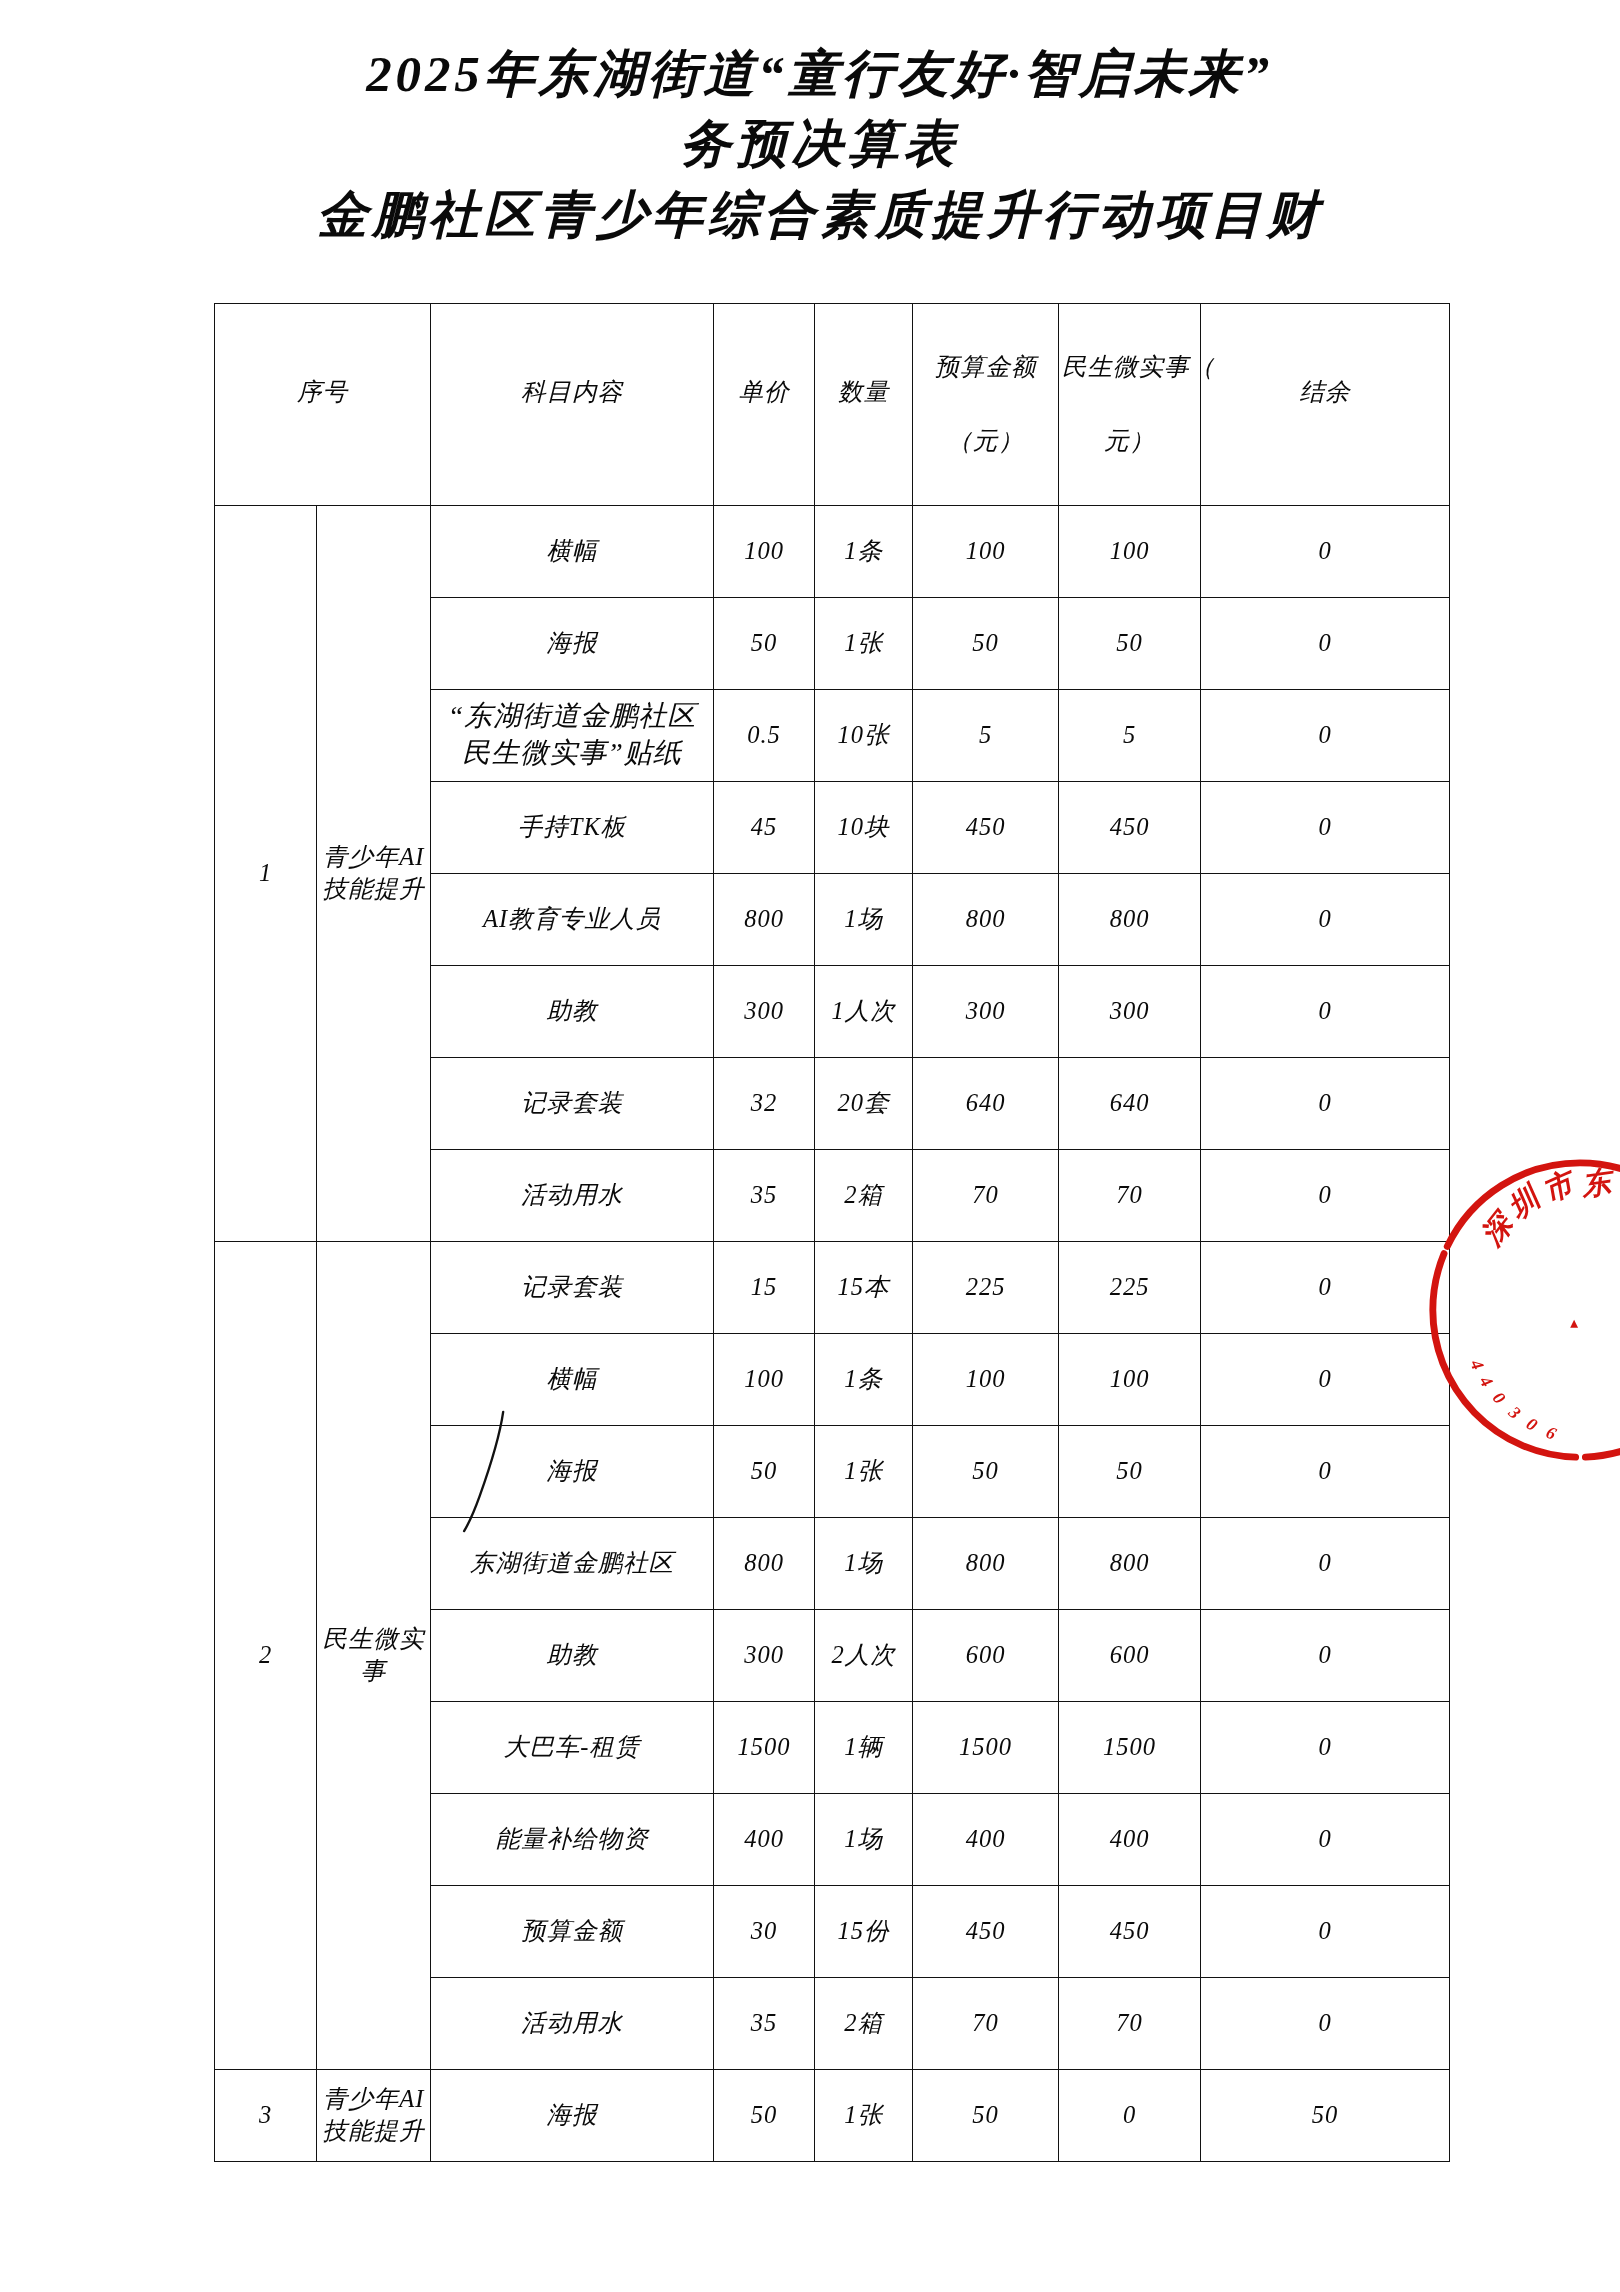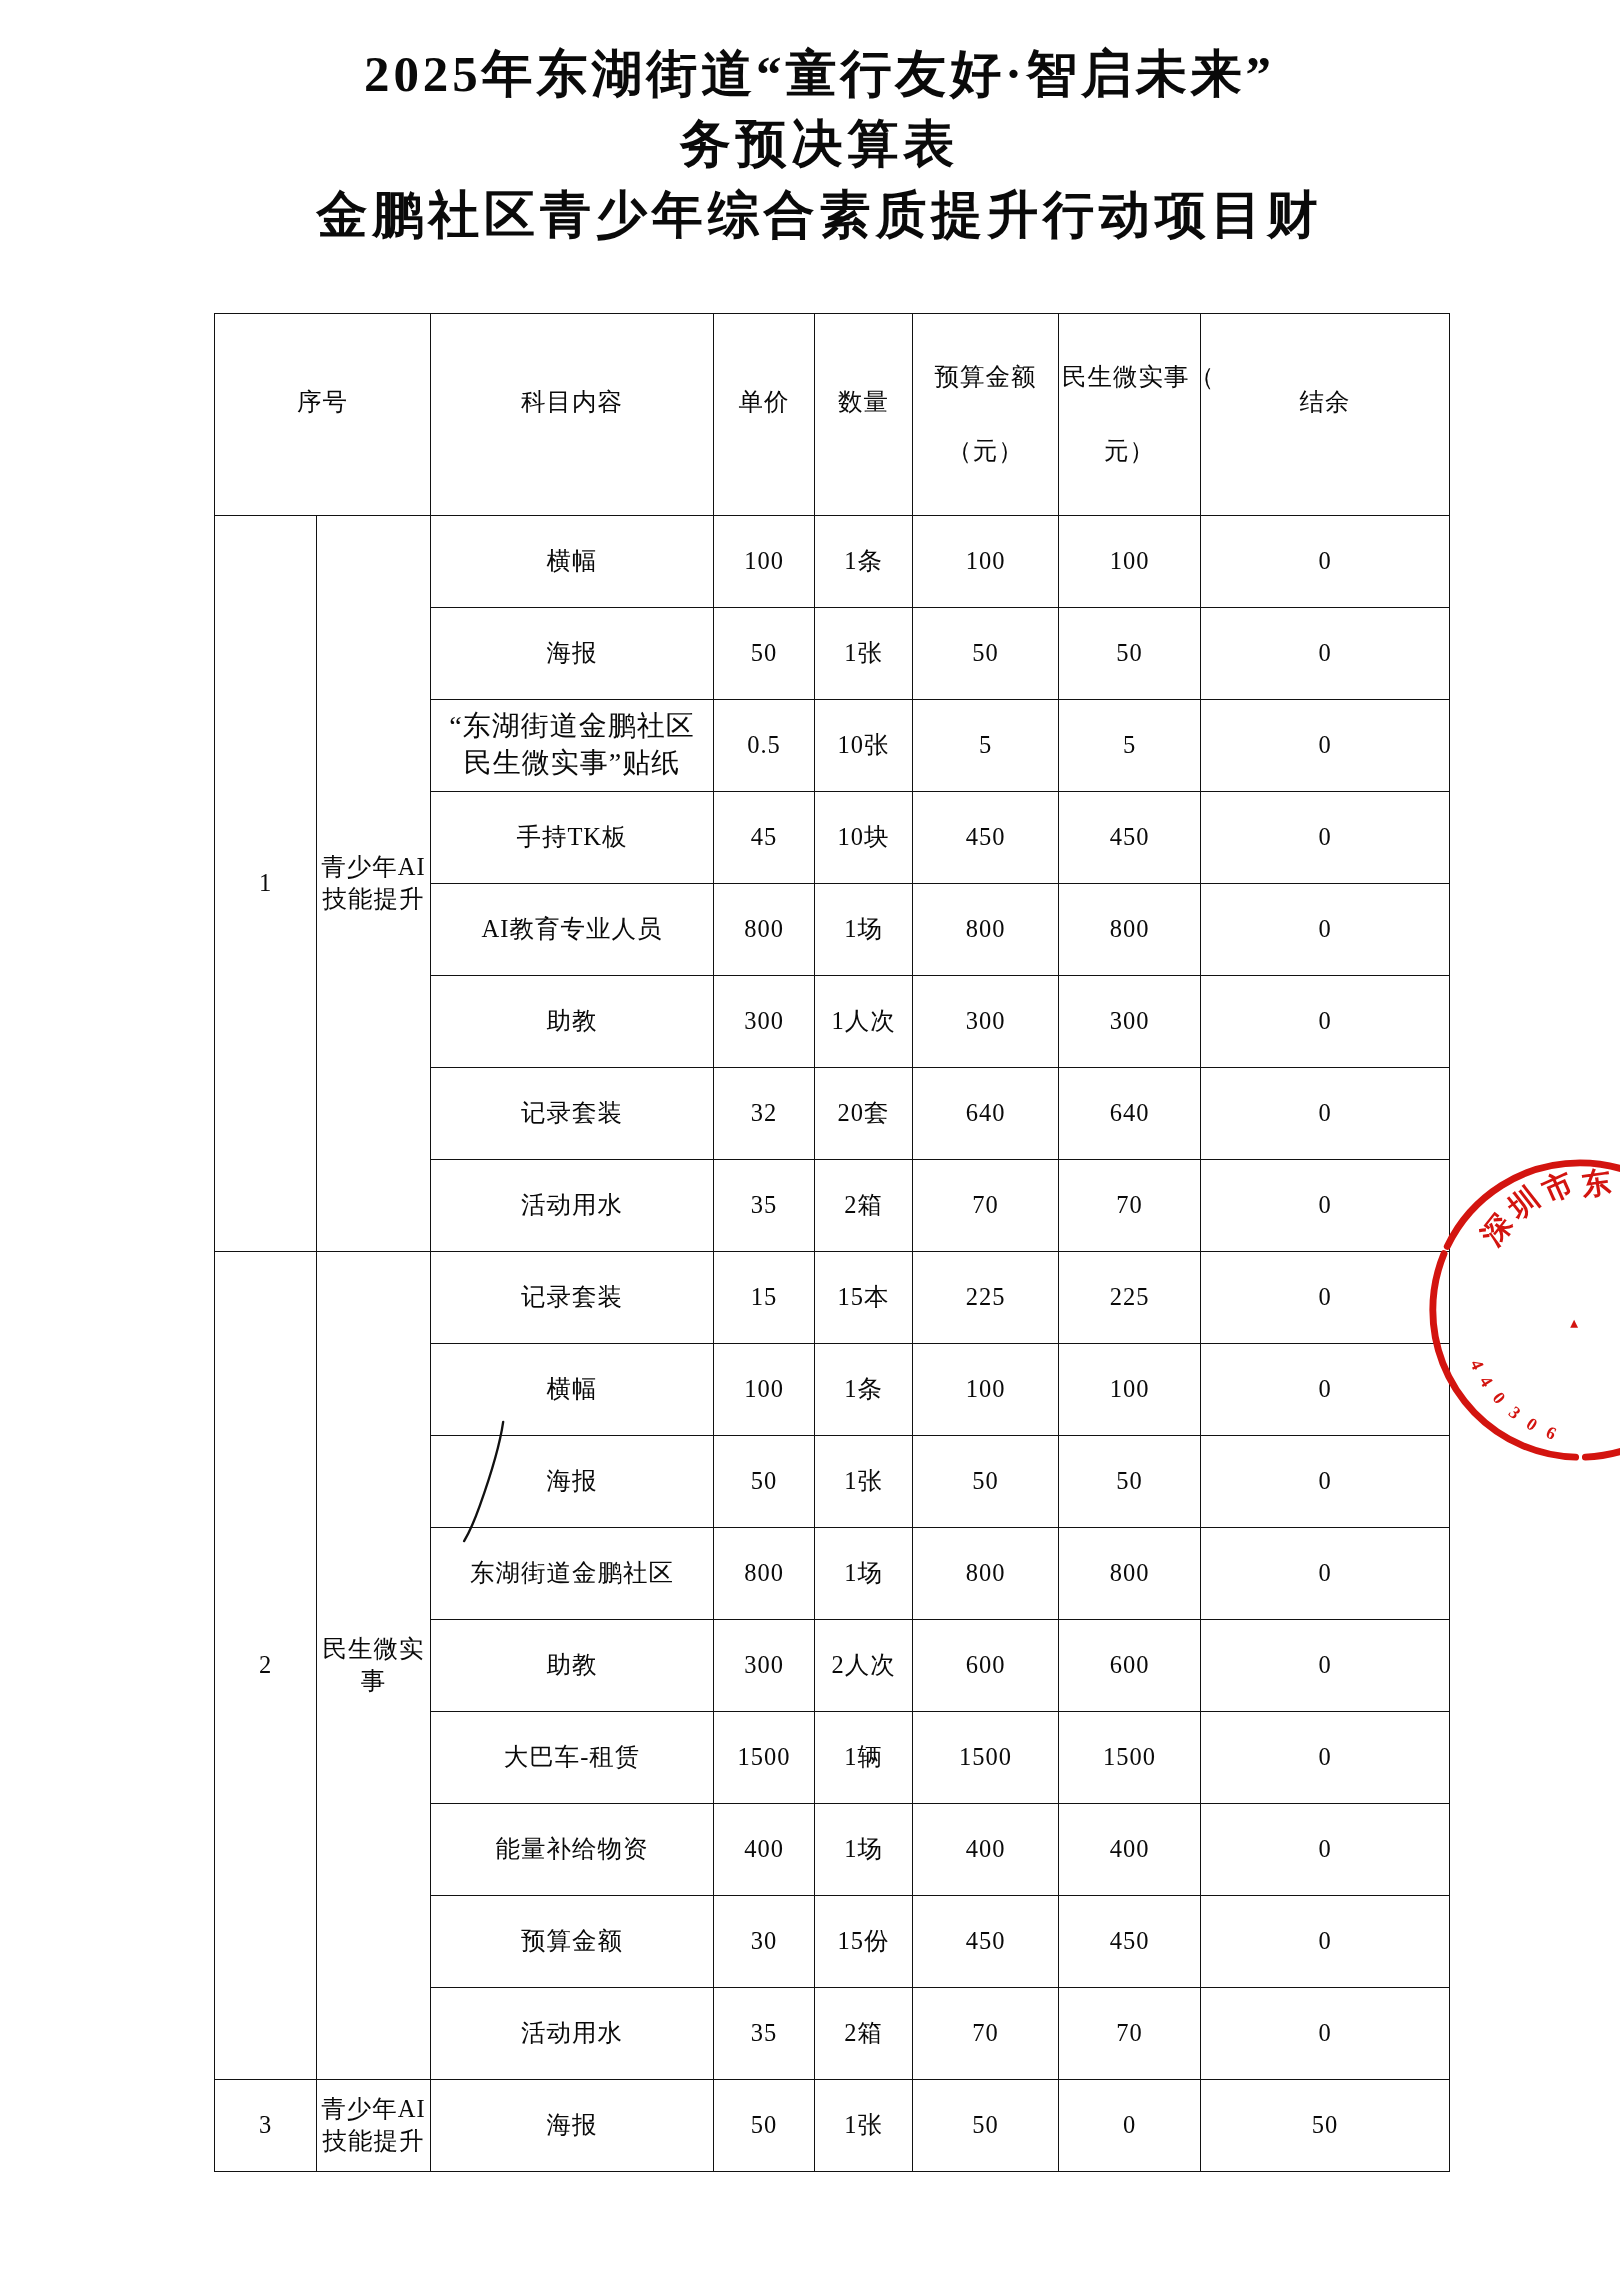--- a/index.html
+++ b/index.html
@@ -14,20 +14,21 @@
     position: relative;
     overflow: hidden;
     font-family: "Liberation Serif", "DejaVu Serif", serif;
     color: #000000;
   }
 
   .page {
     position: relative;
     width: 1620px;
     height: 1910px;
+    font-style: italic;
   }
 
   
   .doc-title {
     position: absolute;
     left: 94px;
     top: 39px;
     width: 1451px;
     text-align: center;
     font-family: "Liberation Serif", "DejaVu Serif", serif;
@@ -39,21 +40,21 @@
   }
   .doc-title .tline { display: block; white-space: nowrap; }
   .doc-title .tline.l1 { letter-spacing: 3.9px; }
   .doc-title .tline.l2 { letter-spacing: 4.9px; }
   .doc-title .tline.l3 { letter-spacing: 4.9px; }
 
   
   .table-wrap {
     position: absolute;
     left: 214px;
-    top: 313px;
+    top: 303px;
     width: 1235px;
   }
   table.budget {
     border-collapse: collapse;
     table-layout: fixed;
     width: 1235px;
     font-family: "Liberation Serif", "DejaVu Serif", serif;
     font-size: 22.5px;
     color: #0a0a0a;
   }

